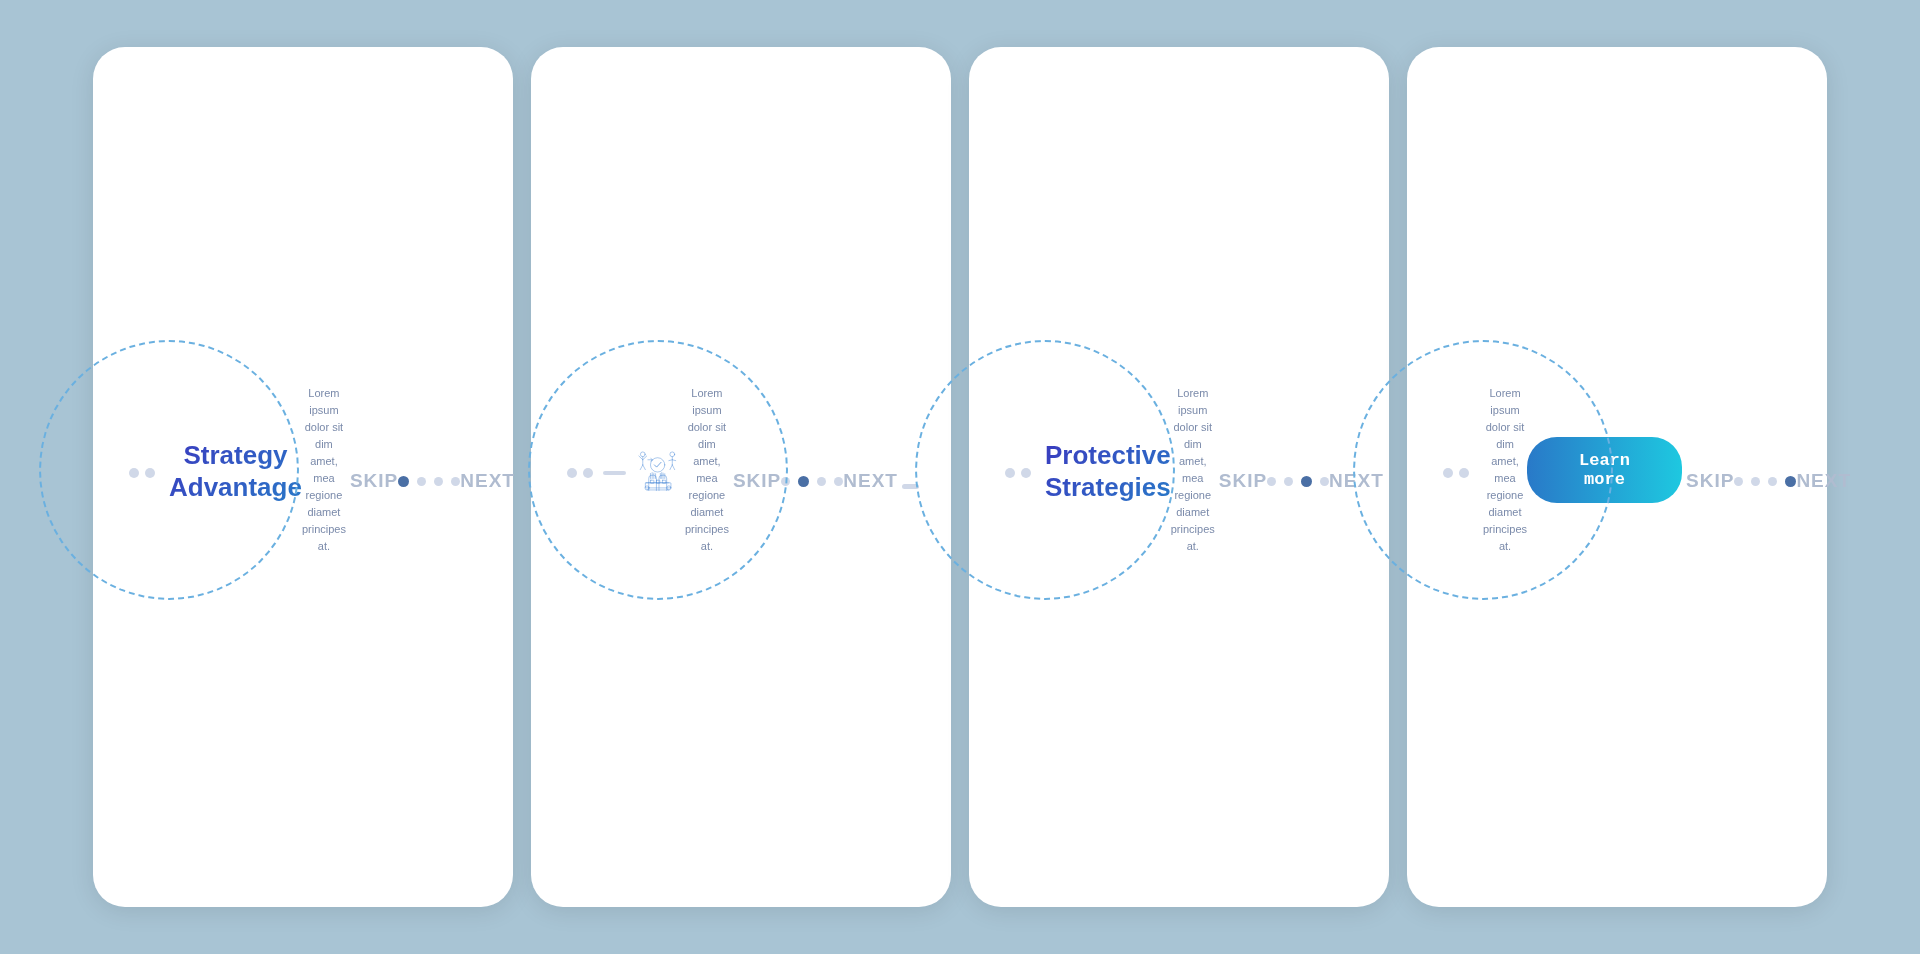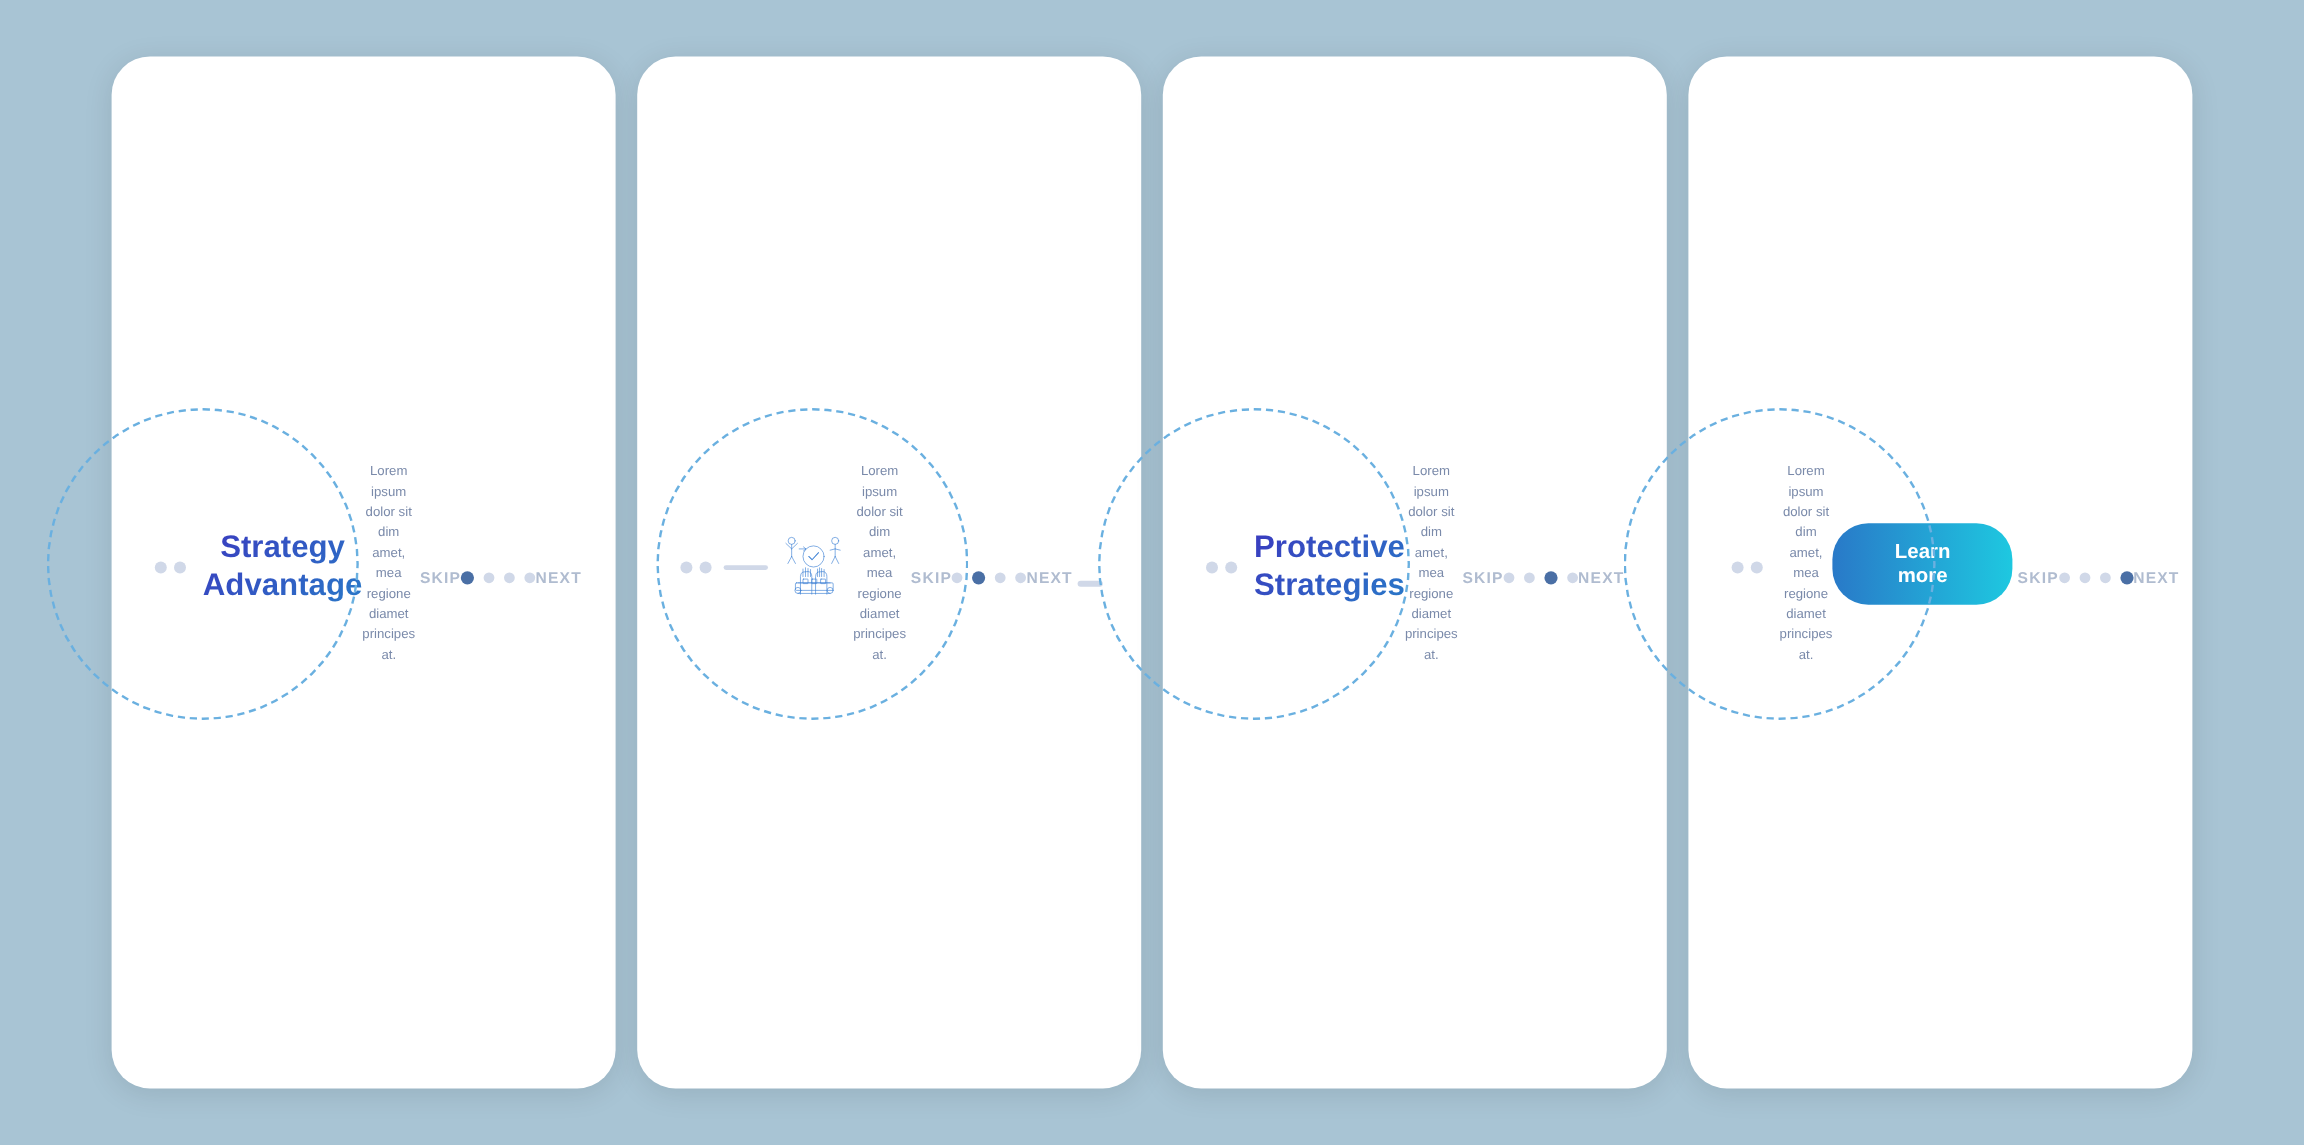--- a/index.html
+++ b/index.html
@@ -121,34 +121,35 @@
       background: linear-gradient(90deg, #2979c8, #1ec8e0);
       color: #fff;
       border: none;
       border-radius: 30px;
       padding: 14px 52px;
       font-size: 17px;
       font-weight: 600;
       cursor: pointer;
       margin-bottom: 18px;
       display: inline-block;
+      font-family: Liberation Mono, monospace;
     }
 
     
     .card-nav {
       display: flex;
       align-items: center;
       justify-content: space-between;
       width: 100%;
       padding: 0 4px;
       margin-top: 4px;
     }
 
     .nav-skip, .nav-next {
-      font-size: 13px;
+      font-size: 19px;
       font-weight: 700;
       color: #b0bcd0;
       letter-spacing: 1px;
     }
 
     .nav-dots {
       display: flex;
       gap: 8px;
       align-items: center;
     }

